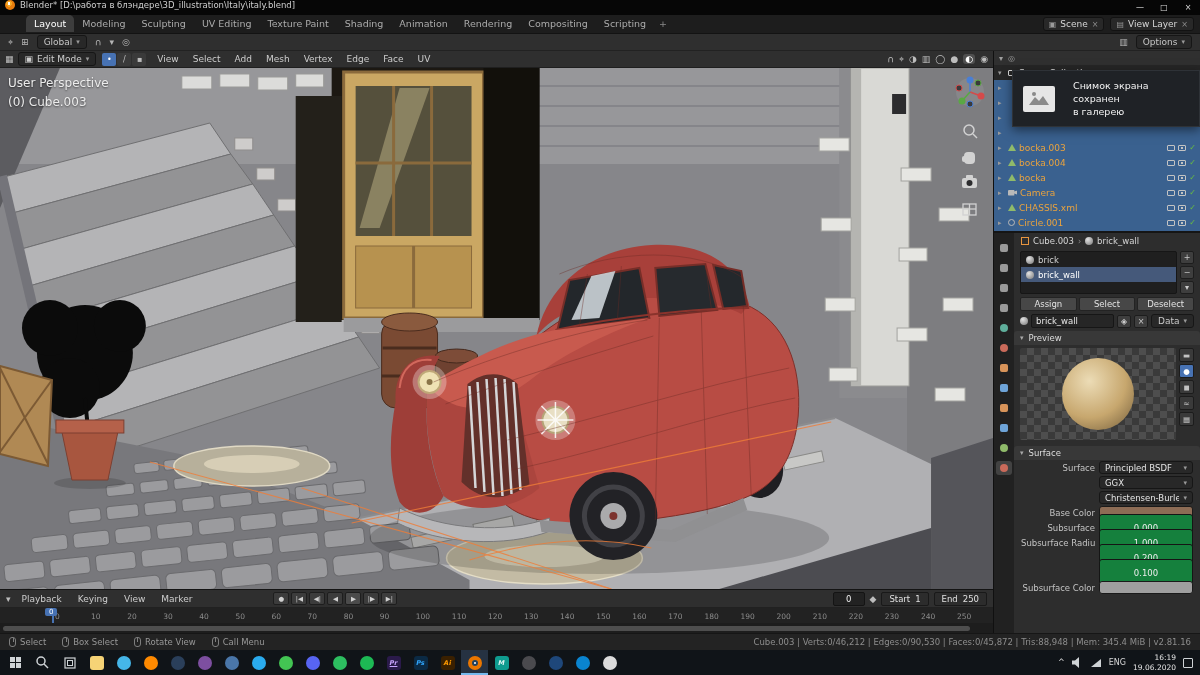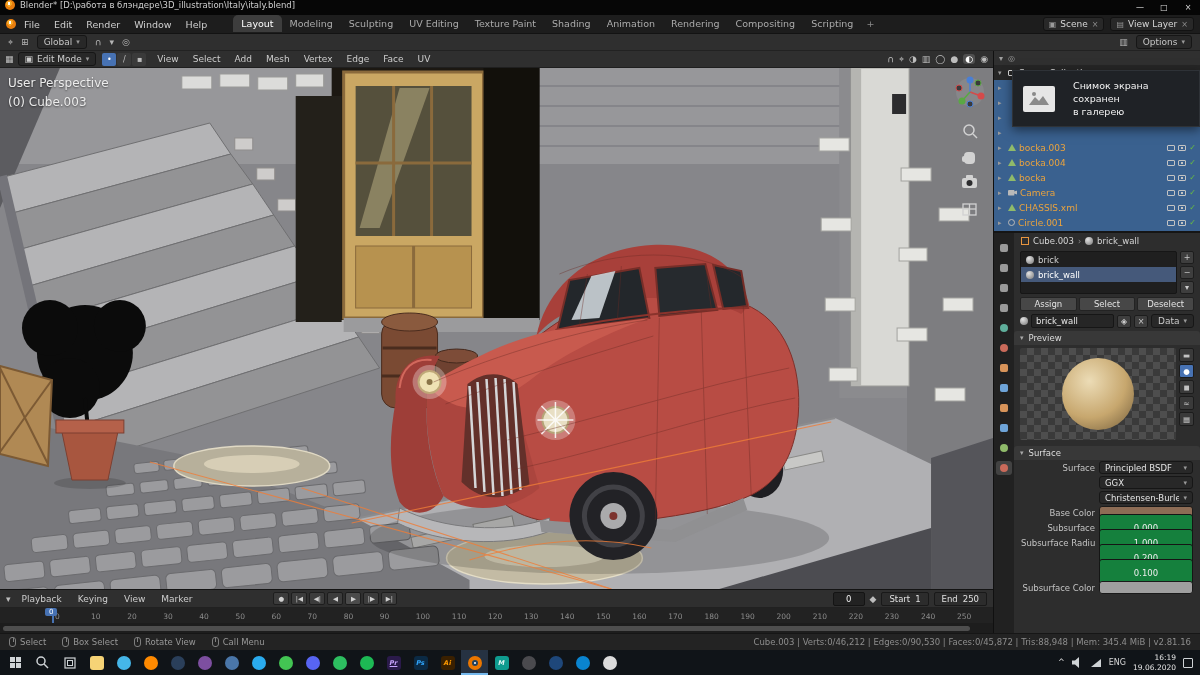--- a/index.html
+++ b/index.html
@@ -160,28 +160,20 @@
     <span class="blogo"></span>
     <span>Blender* [D:\работа в блэндере\3D_illustration\Italy\italy.blend]</span>
     <div class="win">
       <span>—</span>
       <span>□</span>
       <span class="close">×</span>
     </div>
   </div>
 
   <div class="menubar">
-    <div class="mb-left">
-      <span class="blogo"></span>
-      <span class="menu-item">File</span>
-      <span class="menu-item">Edit</span>
-      <span class="menu-item">Render</span>
-      <span class="menu-item">Window</span>
-      <span class="menu-item">Help</span>
-    </div>
     <div class="workspaces">
       <span class="ws active">Layout</span>
       <span class="ws">Modeling</span>
       <span class="ws">Sculpting</span>
       <span class="ws">UV Editing</span>
       <span class="ws">Texture Paint</span>
       <span class="ws">Shading</span>
       <span class="ws">Animation</span>
       <span class="ws">Rendering</span>
       <span class="ws">Compositing</span>

